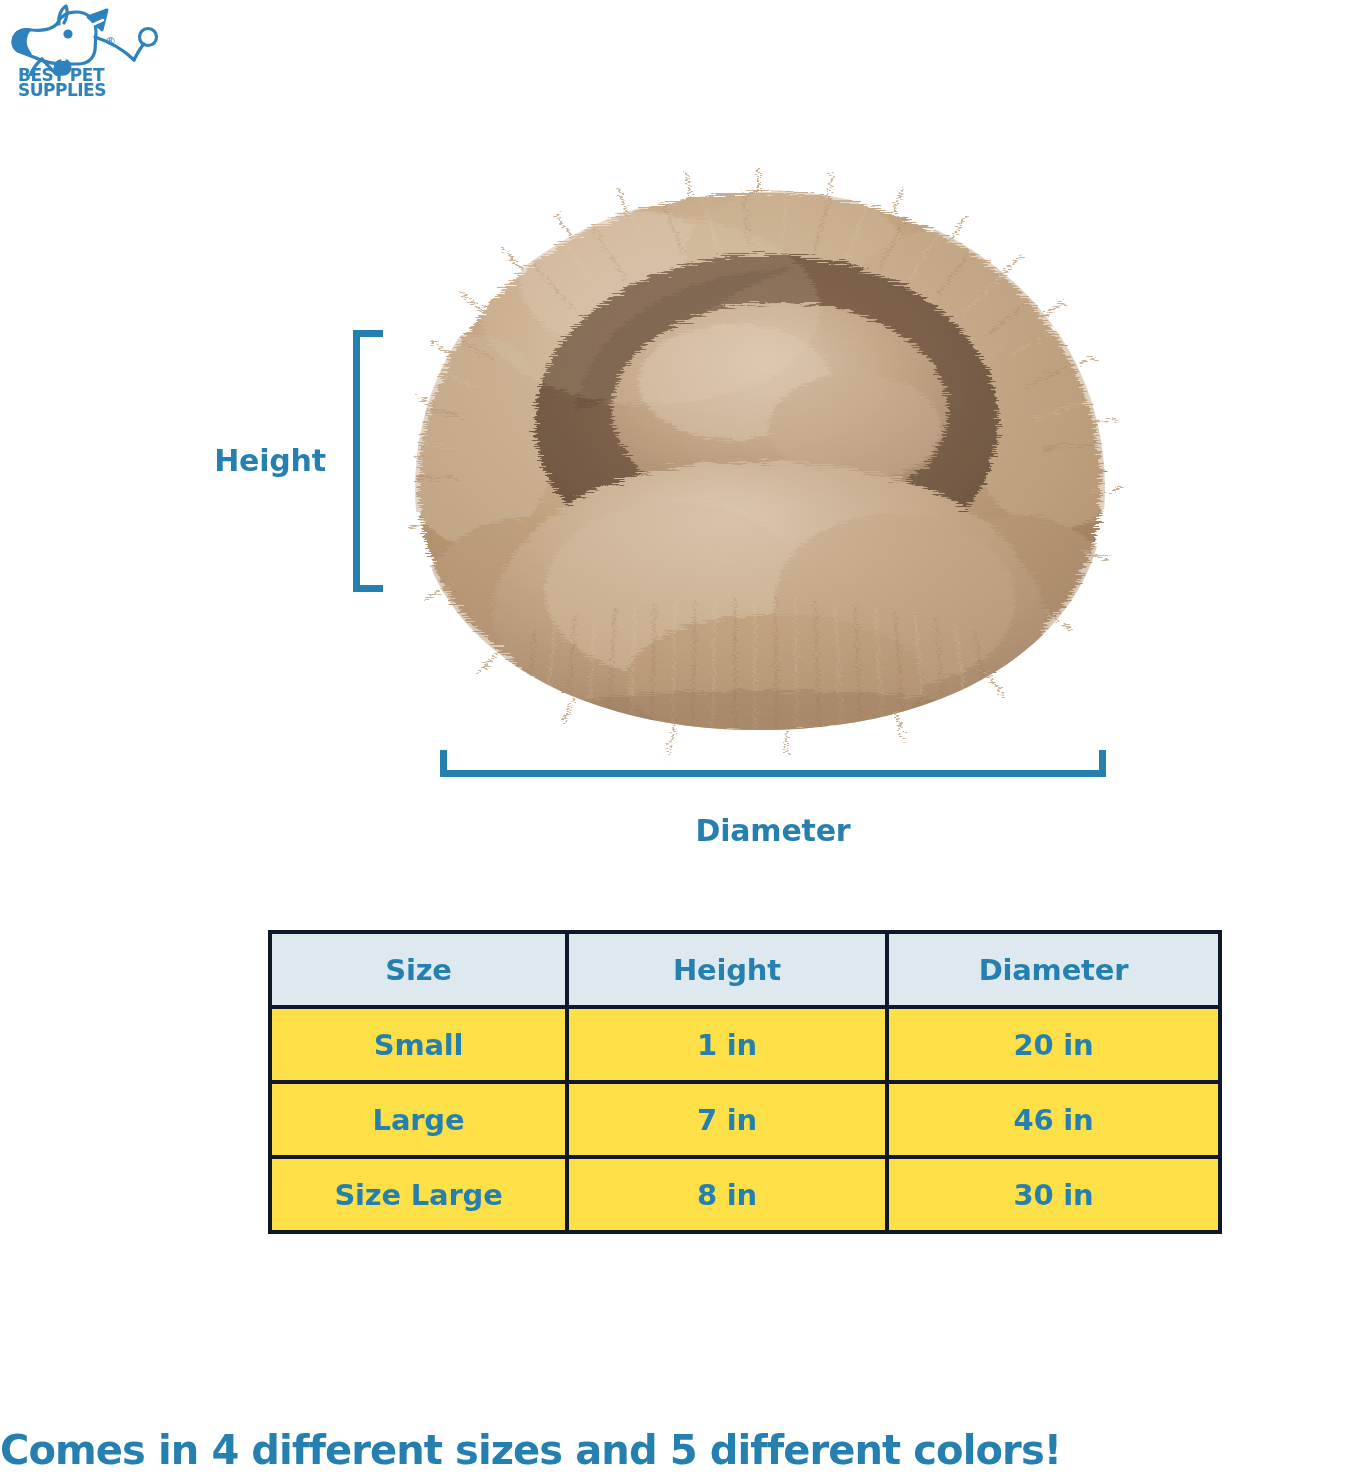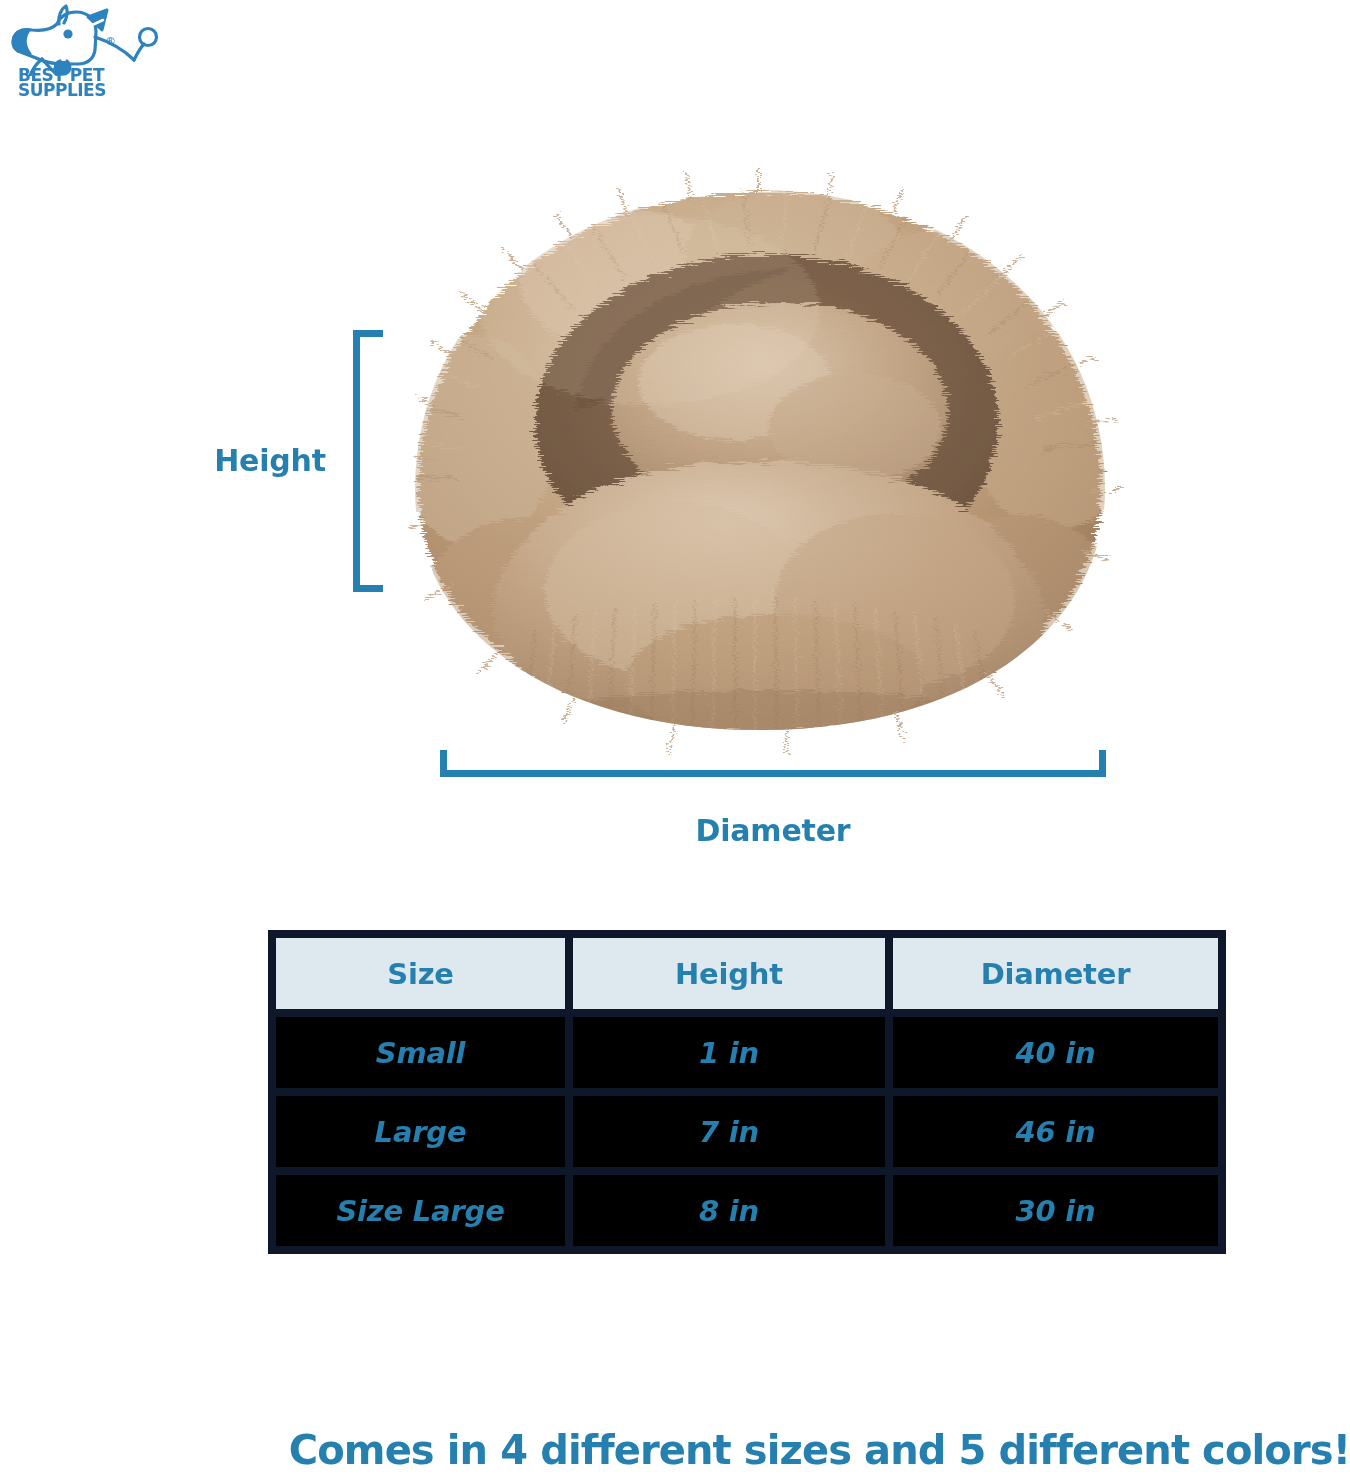--- a/index.html
+++ b/index.html
@@ -113,48 +113,47 @@
   .size-table {
     position: absolute;
     left: 268px;
     top: 930px;
     width: 950px;
     border-collapse: collapse;
     table-layout: fixed;
   }
   .size-table th,
   .size-table td {
-    border: 8px solid #0f172a;
+    border: 4px solid #0f172a;
     color: #2580B0;
     text-align: center;
     font-family: "DejaVu Sans", sans-serif;
     font-weight: 700;
     font-size: 29px;
     letter-spacing: -0.2px;
     height: 71px;
     padding: 0;
   }
   .size-table th {
     background: #DEE9EF;
   }
   .size-table td {
-    background: #000000;
-    font-style: italic;
+    background: #fde047;
   }
   .col-size  { width: 297px; }
   .col-h     { width: 320px; }
   .col-d     { width: 333px; }
 
   
   .tagline {
     position: absolute;
     left: 0;
     top: 1427px;
     width: 1350px;
-    text-align: right;
+    text-align: left;
     color: #2580B0;
     font-family: "DejaVu Sans", sans-serif;
     font-weight: 700;
     font-size: 40px;
     letter-spacing: -0.9px;
     white-space: nowrap;
   }
 </style>
 </head>
 <body>
@@ -414,21 +413,21 @@
     <tr>
       <th>Size</th>
       <th>Height</th>
       <th>Diameter</th>
     </tr>
   </thead>
   <tbody>
     <tr>
       <td>Small</td>
       <td>1 in</td>
-      <td>40 in</td>
+      <td>20 in</td>
     </tr>
     <tr>
       <td>Large</td>
       <td>7 in</td>
       <td>46 in</td>
     </tr>
     <tr>
       <td>Size Large</td>
       <td>8 in</td>
       <td>30 in</td>

